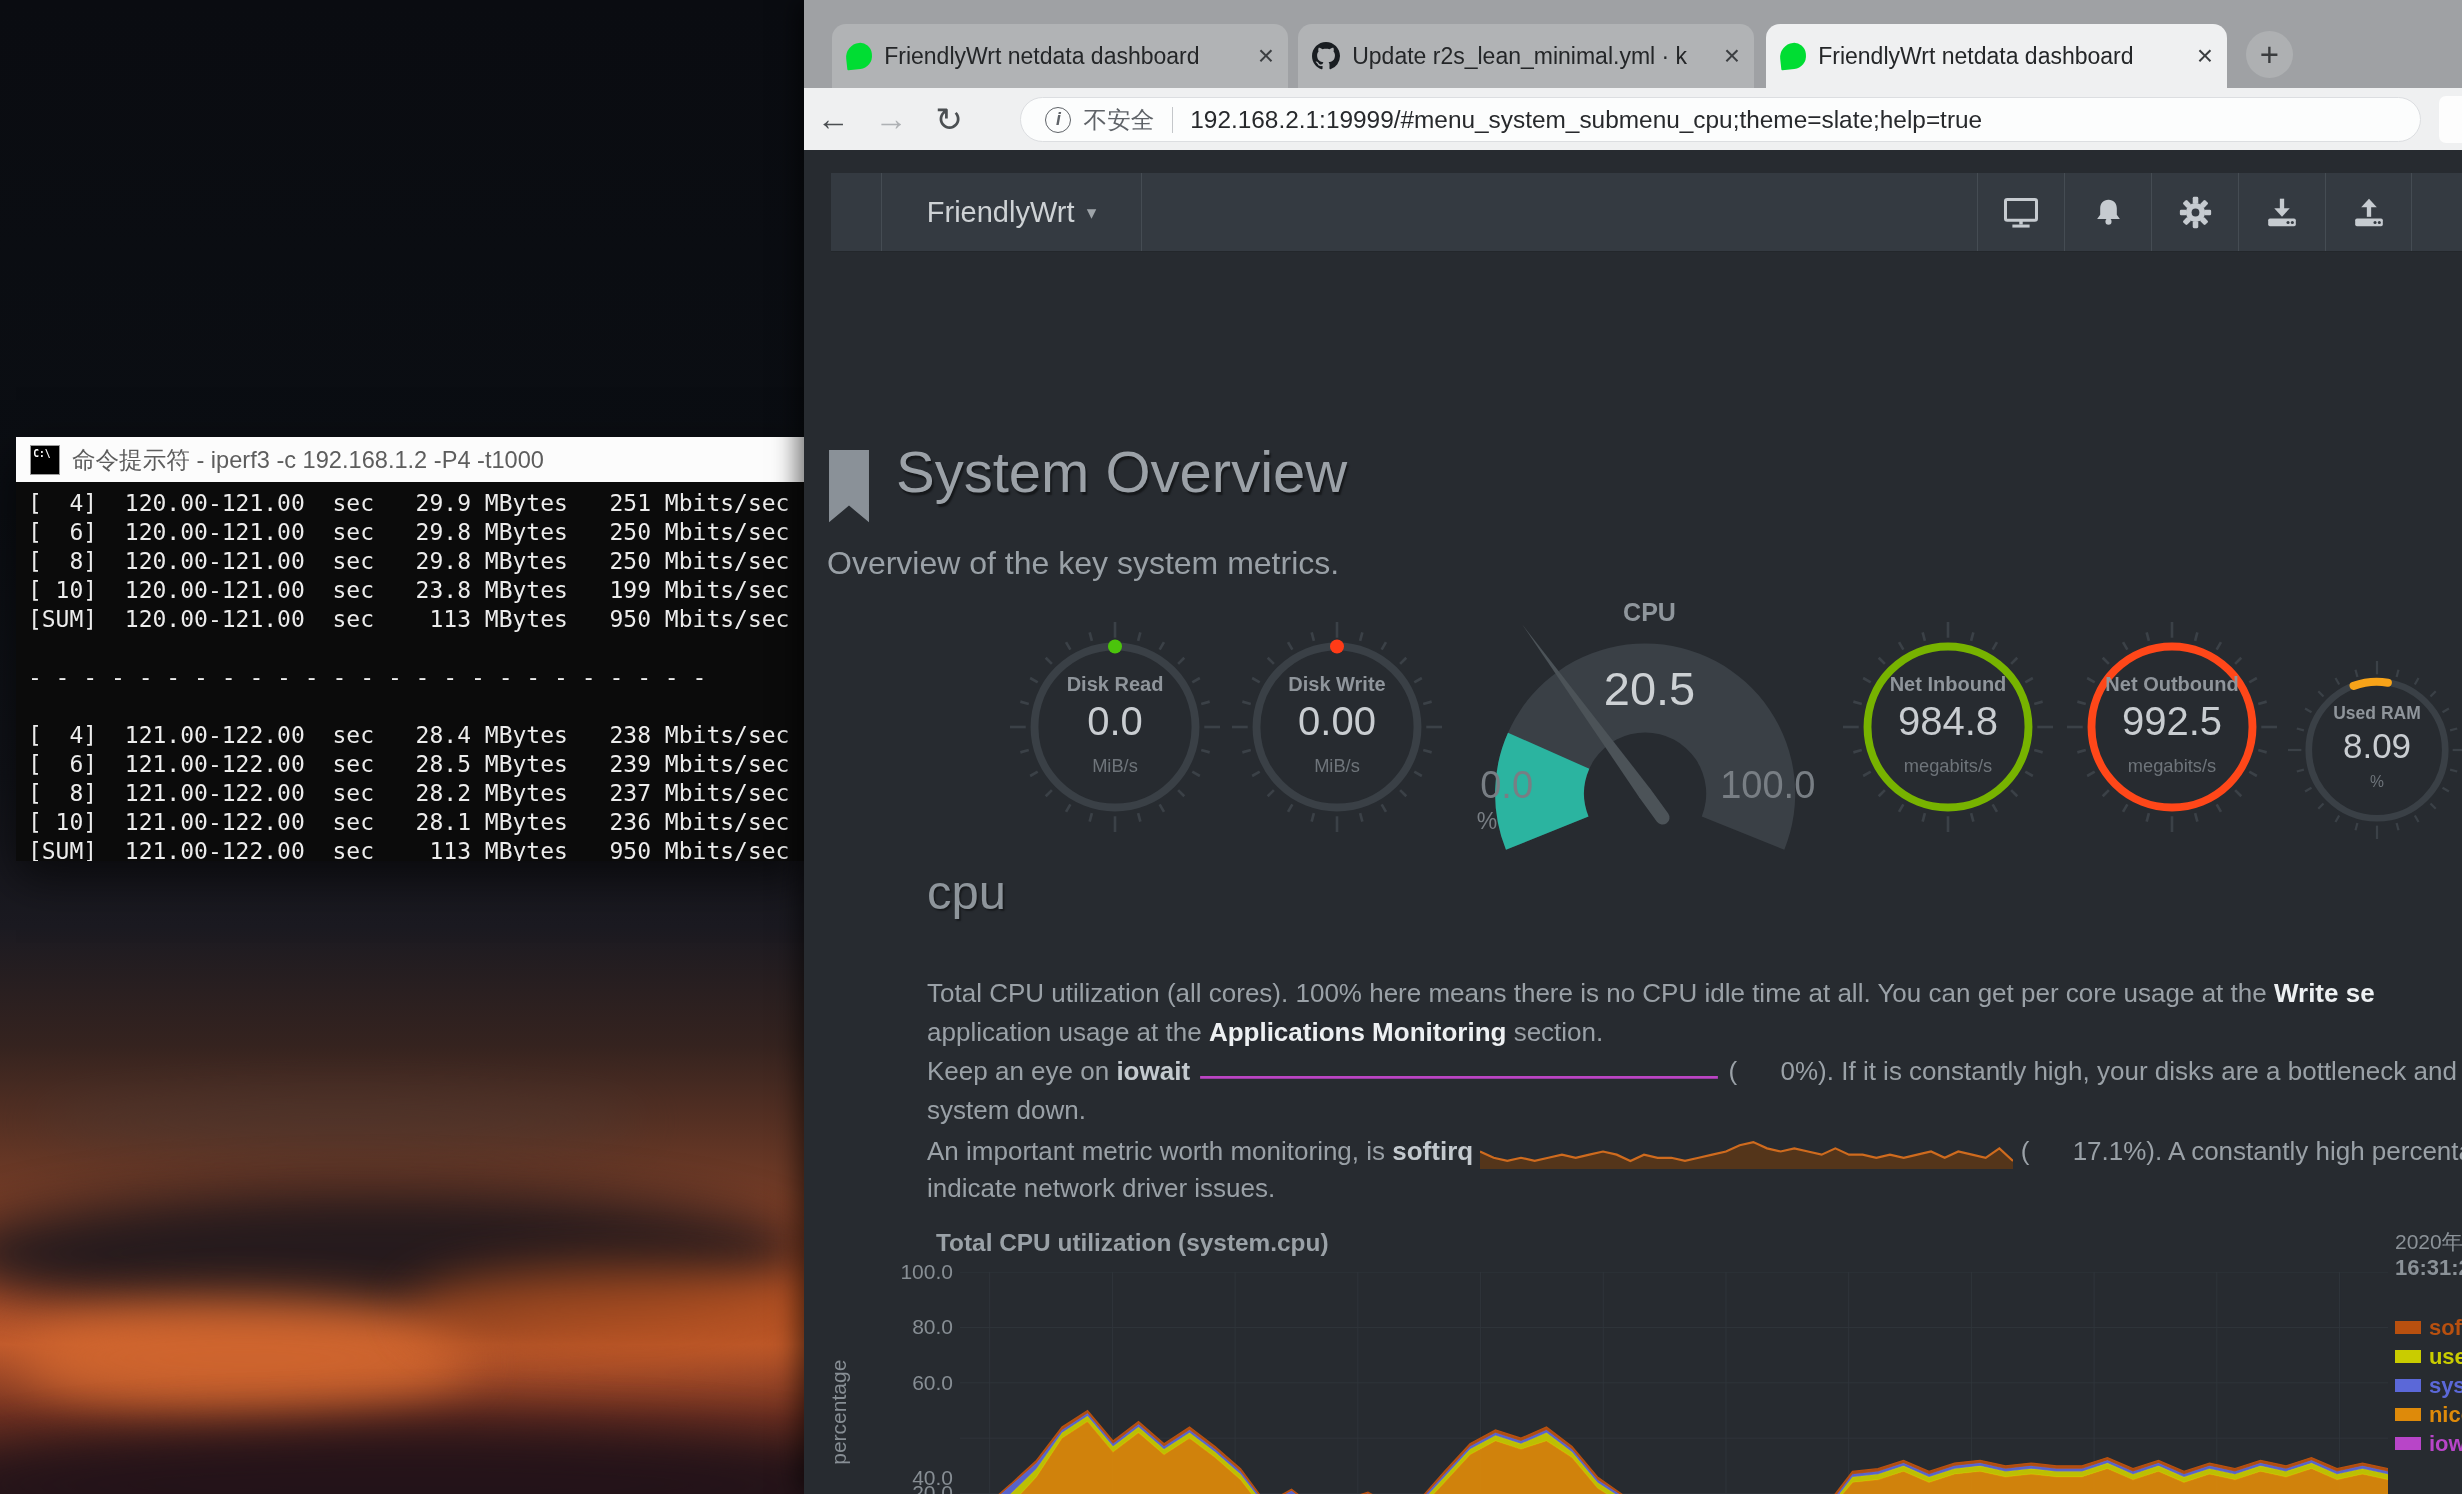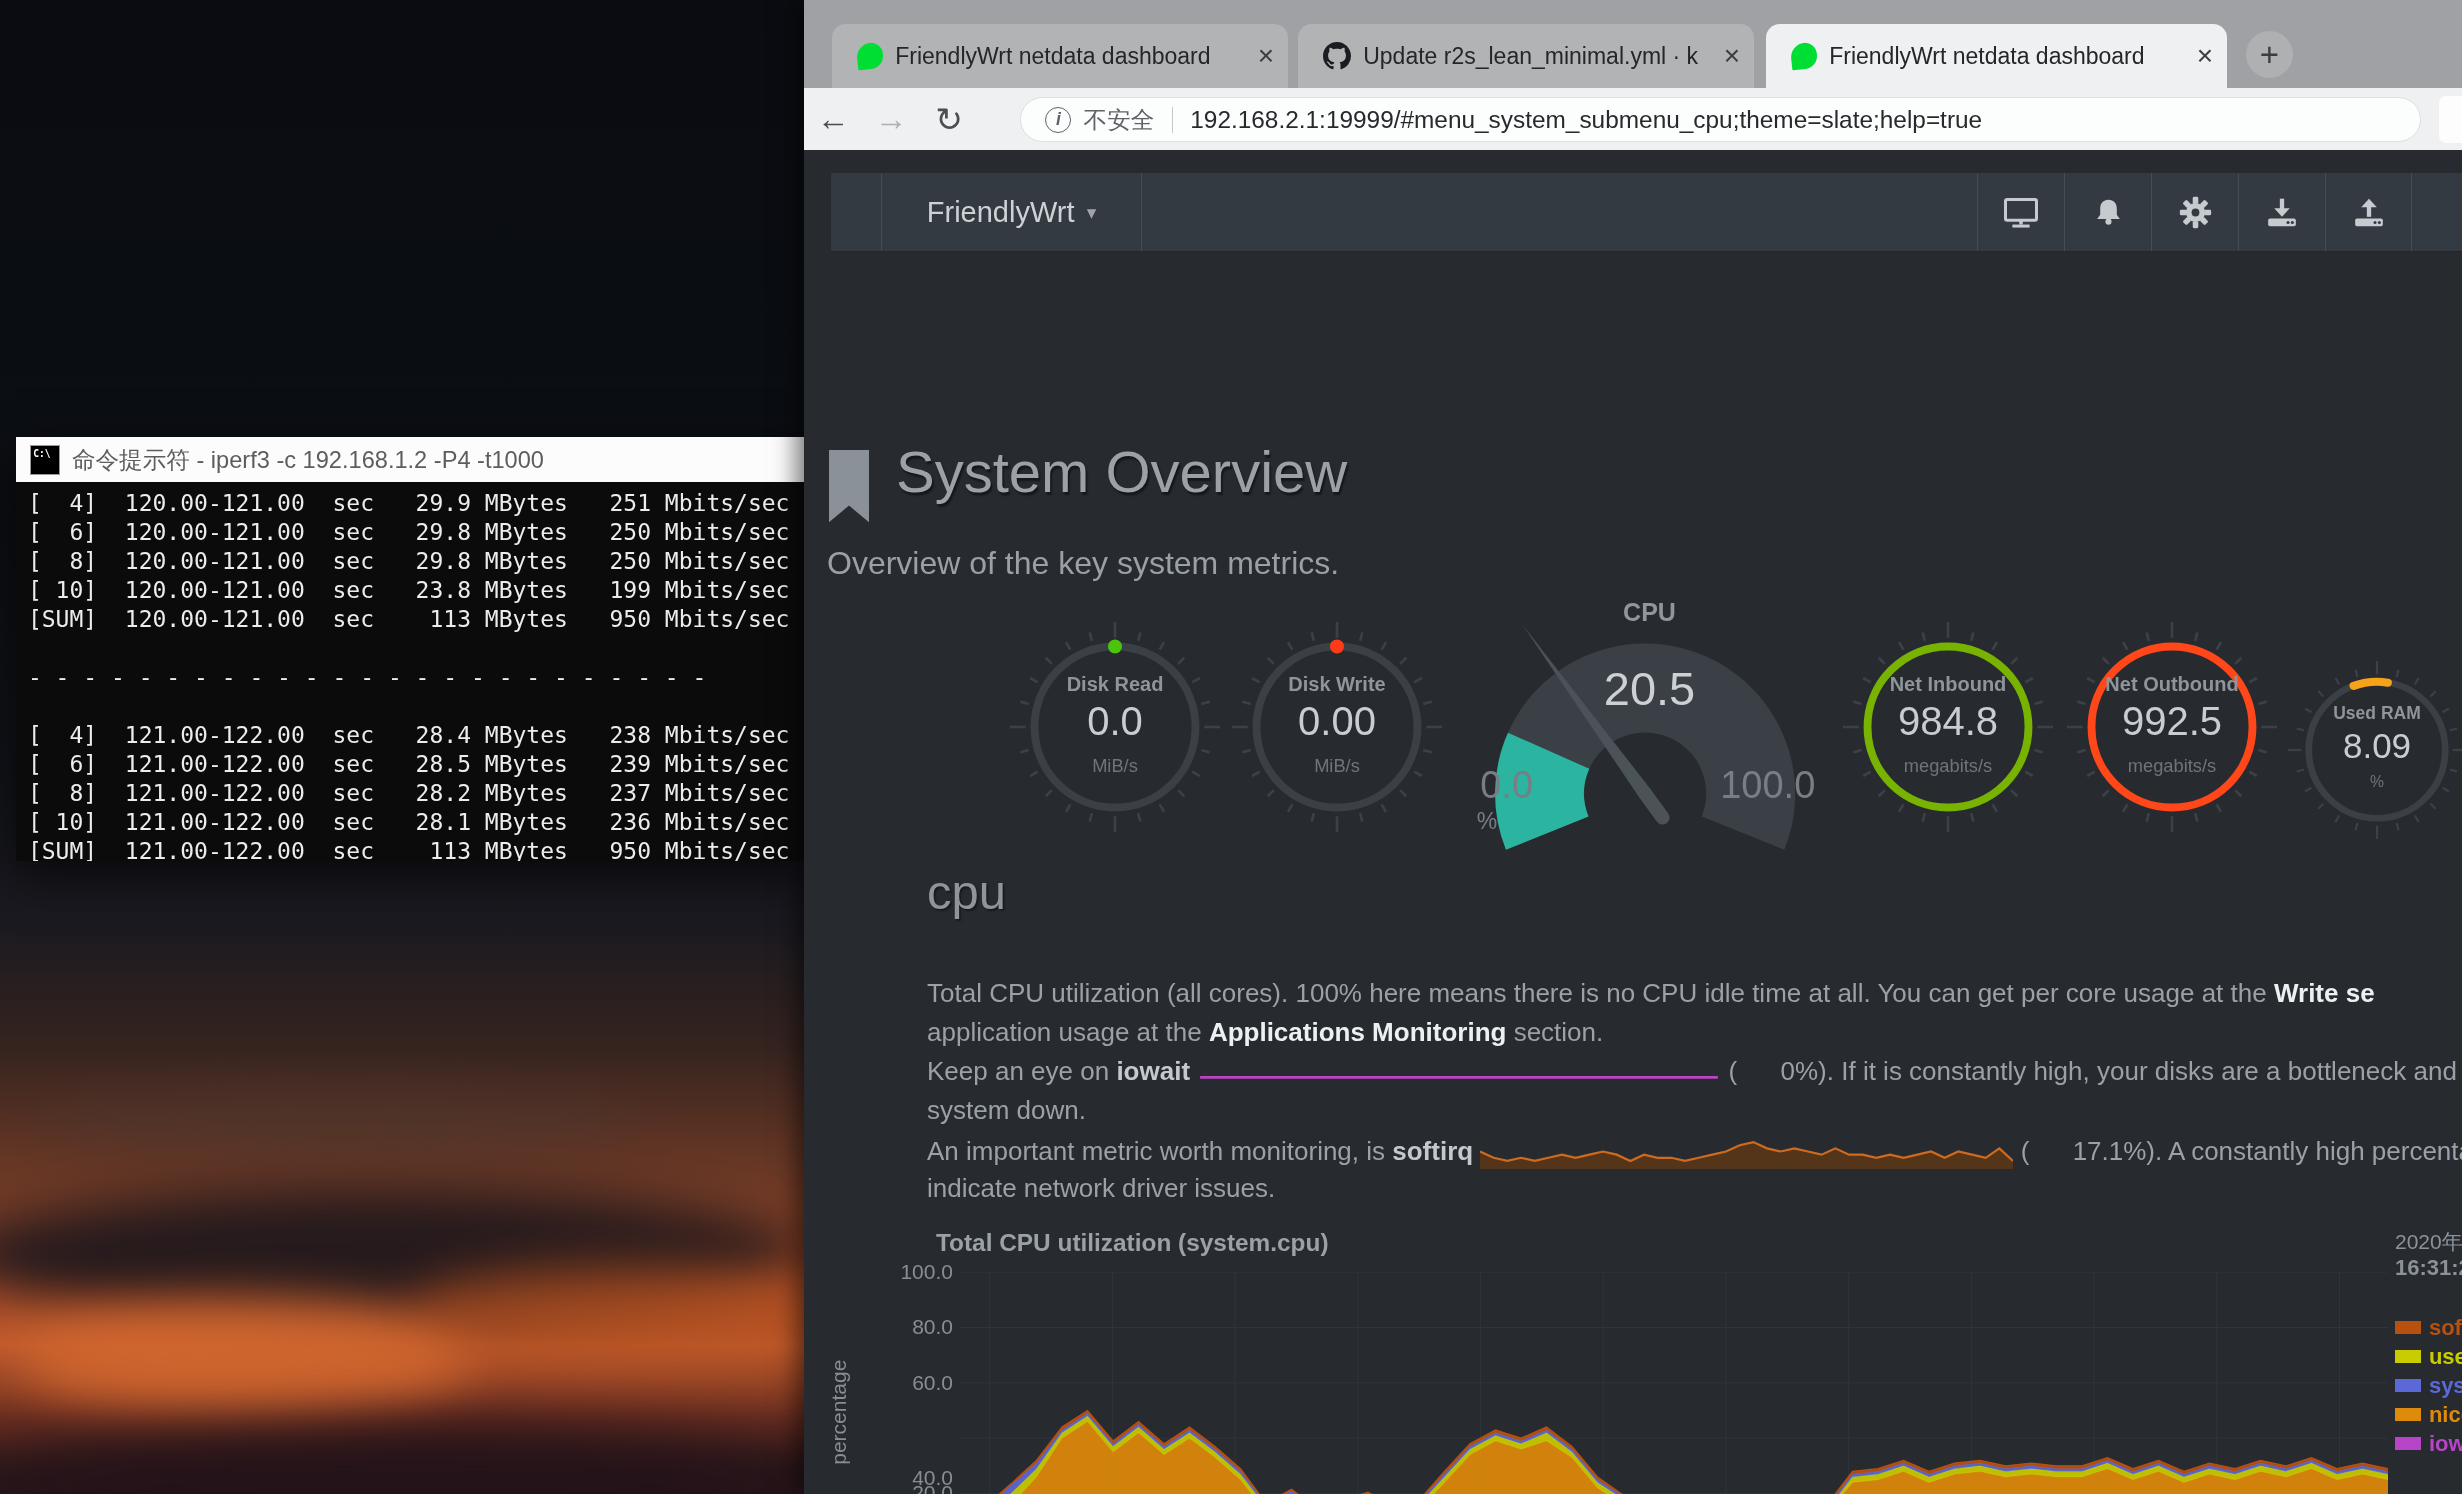--- a/index.html
+++ b/index.html
@@ -27,21 +27,21 @@
   .t-body { left:0; top:45px; width:100%; height:379px; background:#0b0b0b;
     padding:7px 0 0 12.2px; overflow:hidden; }
   .tline { font:23px/29px "DejaVu Sans Mono",monospace; color:#ececec;
     white-space:pre; }
 
   
   #browser { left:804px; top:0; width:1658px; height:1494px; overflow:hidden;
     box-shadow:-7px 0 23px rgba(0,0,0,.55); background:#272b30; }
   #tabstrip { left:0; top:0; width:100%; height:88px; background:#9fa1a4; }
   .tab { position:absolute; top:23.6px; height:65px; border-radius:14px 14px 0 0;
-    display:flex; align-items:center; padding:0 14px 0 25px; }
+    display:flex; align-items:center; padding:0 14px 0 14px; }
   .tab.inactive { background:#b1b3b5; }
   .tab.active { background:#eff0f1; }
   .tab-label { margin-left:12.2px; font-size:23px; color:#242628; white-space:nowrap;
     overflow:hidden; flex:1; }
   .tab-close { font-size:28px; color:#3b3e41; margin-left:8.7px; flex:none; line-height:1; }
   .nd-ico { width:26px; height:26px; background:#00dd33; flex:none;
     border-radius:55% 45% 50% 4%; transform:rotate(-6deg); }
   .gh-ico { width:28px; height:28px; flex:none; }
   #newtab { left:1442px; top:31px; width:47px; height:47px; border-radius:50%;
     background:#aeb0b2; display:flex; align-items:center; justify-content:center;

